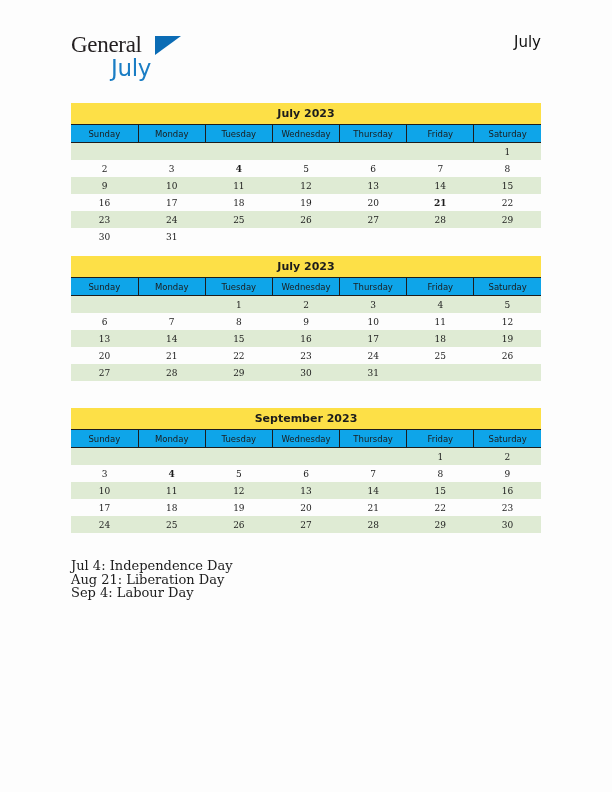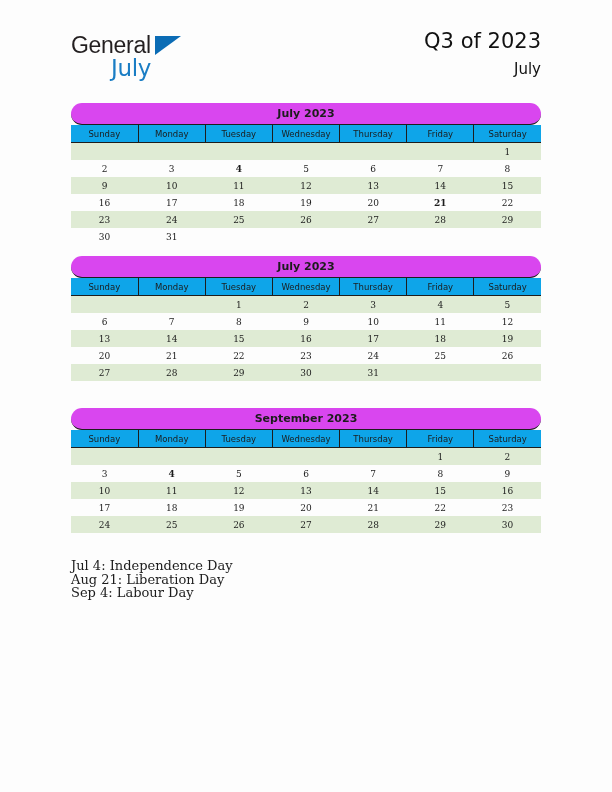--- a/index.html
+++ b/index.html
@@ -31,21 +31,21 @@
     position: absolute;
     left: 0;
     top: 4px;
     width: 200px;
     height: 56px;
   }
   .logo-general {
     position: absolute;
     left: 0;
     top: 0;
-    font-family: Liberation Sans, sans-serif;
+    font-family: Liberation Serif, serif;
     font-size: 23px;
     font-weight: 400;
     color: #231f20;
     letter-spacing: -0.3px;
     line-height: 26px;
   }
   .logo-tri {
     position: absolute;
     left: 84px;
     top: 4px;
@@ -93,29 +93,28 @@
     left: 71px;
     width: 470px;
   }
   #cal-0 { top: 103px; }
   #cal-1 { top: 256px; }
   #cal-2 { top: 408px; }
 
   .cal-title {
     height: 22px;
     line-height: 22px;
-    background: #d946ef;
+    background: #fde047;
     text-align: center;
     font-family: "DejaVu Sans", sans-serif;
     font-size: 11px;
     font-weight: bold;
     color: #1c1c1c;
     border-bottom: 1.4px solid #1d1d1d;
     box-sizing: border-box;
-    border-radius: 11px;
   }
   table.grid {
     border-collapse: collapse;
     table-layout: fixed;
     width: 470px;
   }
   table.grid col { width: 67.14px; }
 
   table.grid thead th {
     height: 17px;
@@ -168,21 +167,20 @@
 
 <div class="page">
 
   <div class="header">
     <div class="logo">
       <span class="logo-general">General</span>
       <span class="logo-tri"></span>
       <span class="logo-blue">July</span>
     </div>
     <div class="title-block">
-      <div class="title-main">Q3 of 2023</div>
       <div class="title-sub">July</div>
     </div>
   </div>
 
   <div class="cal" id="cal-0">
     <div class="cal-title">July 2023</div>
     <table class="grid">
       <colgroup>
           <col>
           <col>

